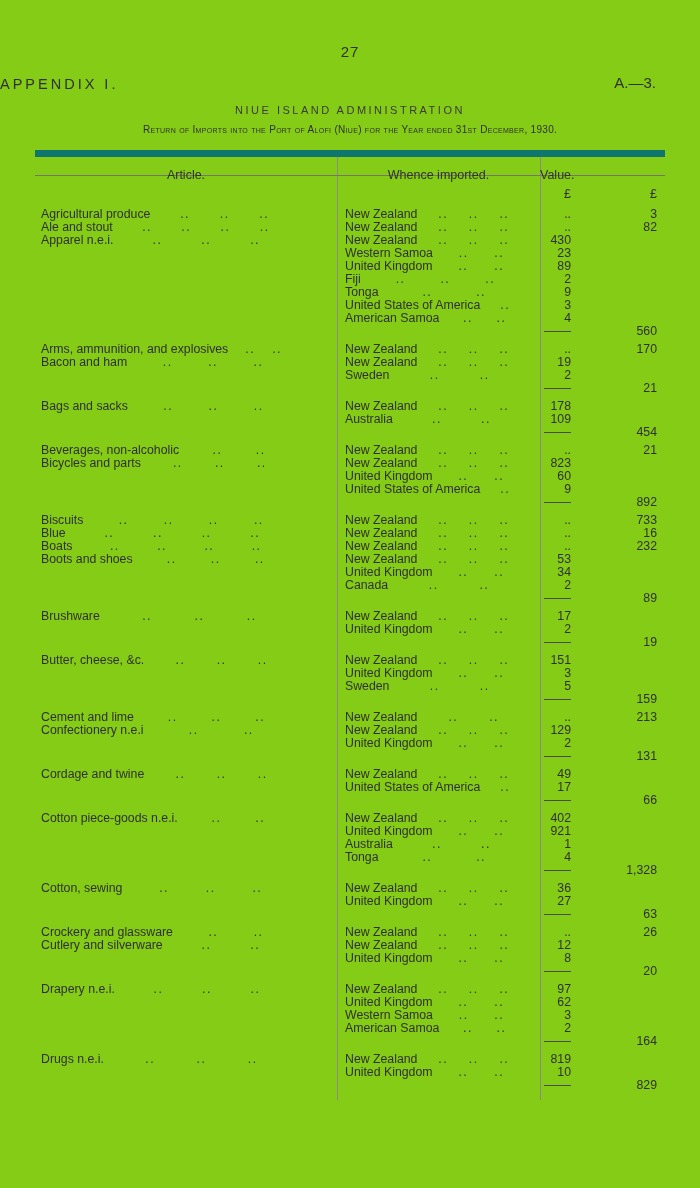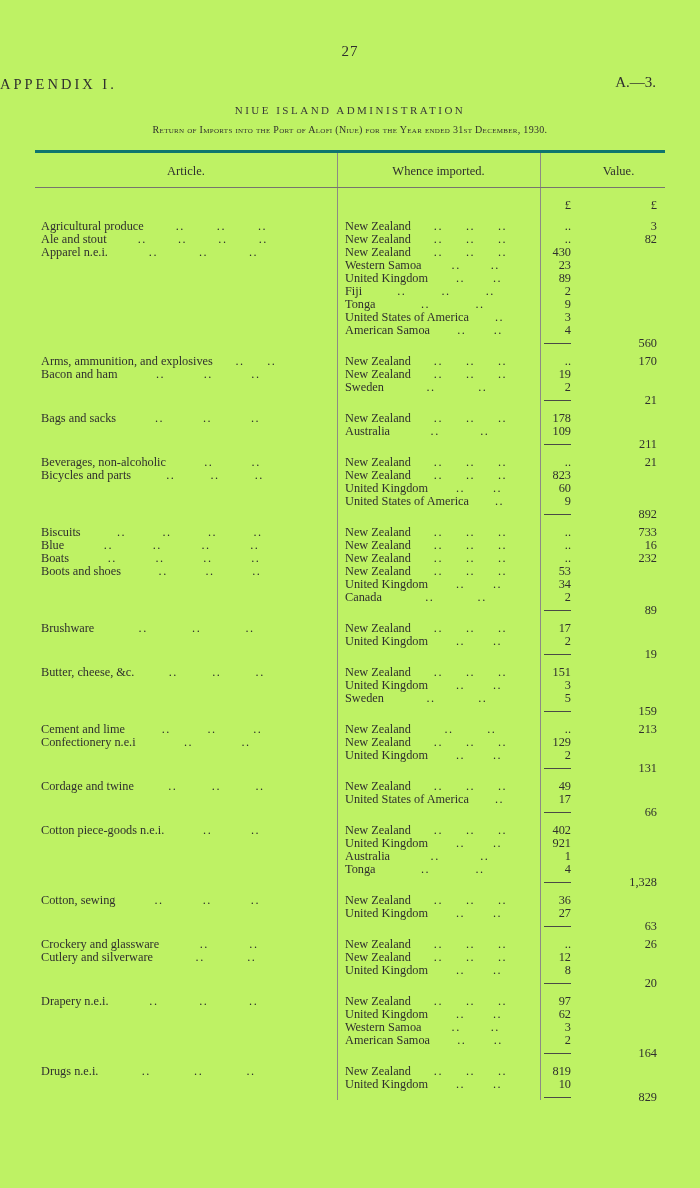--- a/index.html
+++ b/index.html
@@ -2,22 +2,22 @@
 <html><head>
 <meta charset="utf-8">
 <style>
   * { box-sizing: border-box; margin: 0; padding: 0; }
   html, body { background: #e9e9e6; }
   .page {
     position: relative;
     width: 700px;
     height: 1188px;
     margin: 0 auto;
-    background: #bef264;
-    font-family: Liberation Serif, serif;
+    background: #84cc16;
+    font-family: Liberation Sans, sans-serif;
     color: #30302e;
     overflow: hidden;
   }
   .pageno {
     position: absolute; top: 43px; left: 0; width: 100%;
     text-align: center; font-size: 15px; letter-spacing: 1px;
   }
   .docref {
     position: absolute; top: 42px; right: 44px; font-size: 15px; margin-top: 32px;
   }
@@ -35,28 +35,28 @@
   }
   .table {
     position: absolute; left: 35px; top: 150px; width: 630px;
   }
   .vrule {
     position: absolute; top: 0; width: 1px; background: #8d8b84;
   }
   .vrule1 { left: 302px; height: 950px; }
   .vrule2 { left: 505px; height: 950px; }
   .thead {
-    position: relative; height: 38px;
-    border-top: 3px solid #0f766e;
+    position: relative; height: 26px;
+    border-top: 7px solid #0f766e;
     border-bottom: 1px solid #77756e;
   }
   .h { position: absolute; top: 11px; font-size: 12.5px; }
   .h-article { left: 0; width: 302px; text-align: center; }
   .h-whence  { left: 302px; width: 203px; text-align: center; }
-  .h-value   { left: 521px; width: 125px; text-align: center; }
+  .h-value   { left: 505px; width: 125px; }
   .crow {
     display: flex; height: 26px; align-items: flex-end;
     font-size: 12.5px; padding-bottom: 1px;
   }
   .trow { display: flex; height: 13px; line-height: 13px; font-size: 12.3px; }
   .cell-a { width: 302px; display: flex; padding-left: 6px; overflow: hidden; white-space: nowrap; }
   .cell-w { width: 203px; display: flex; padding-left: 8px; overflow: hidden; white-space: nowrap; }
   .cell-v1 { width: 36px; text-align: right; padding-right: 5px; }
   .cell-v2 { flex: 1; text-align: right; padding-right: 8px; }
   .dots { flex: 1; display: flex; justify-content: space-evenly; overflow: hidden; }
@@ -331,21 +331,21 @@
                 <span class="dotg">..</span>
               </span>
             </span>
             <span class="cell-v1">109</span>
             <span class="cell-v2"></span>
           </div>
           <div class="trow">
             <span class="cell-a"></span>
             <span class="cell-w"></span>
             <span class="cell-v1"><span class="total-rule"></span></span>
-            <span class="cell-v2">211</span>
+            <span class="cell-v2">454</span>
           </div>
         </div>
         <div class="block">
           <div class="trow">
             <span class="cell-a">
               <span class="aname">Beverages, non-alcoholic</span>
               <span class="dots">
                 <span class="dotg">..</span>
                 <span class="dotg">..</span>
               </span>

